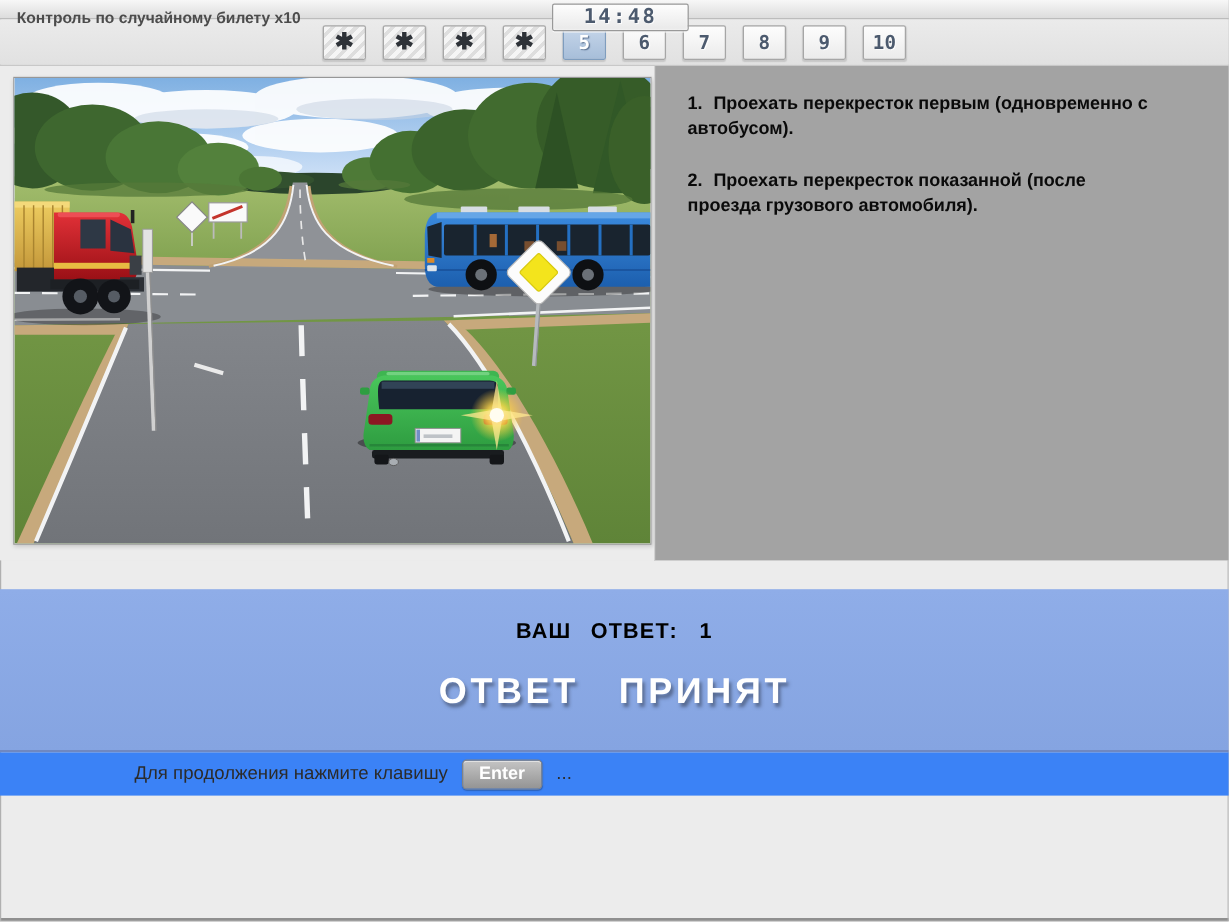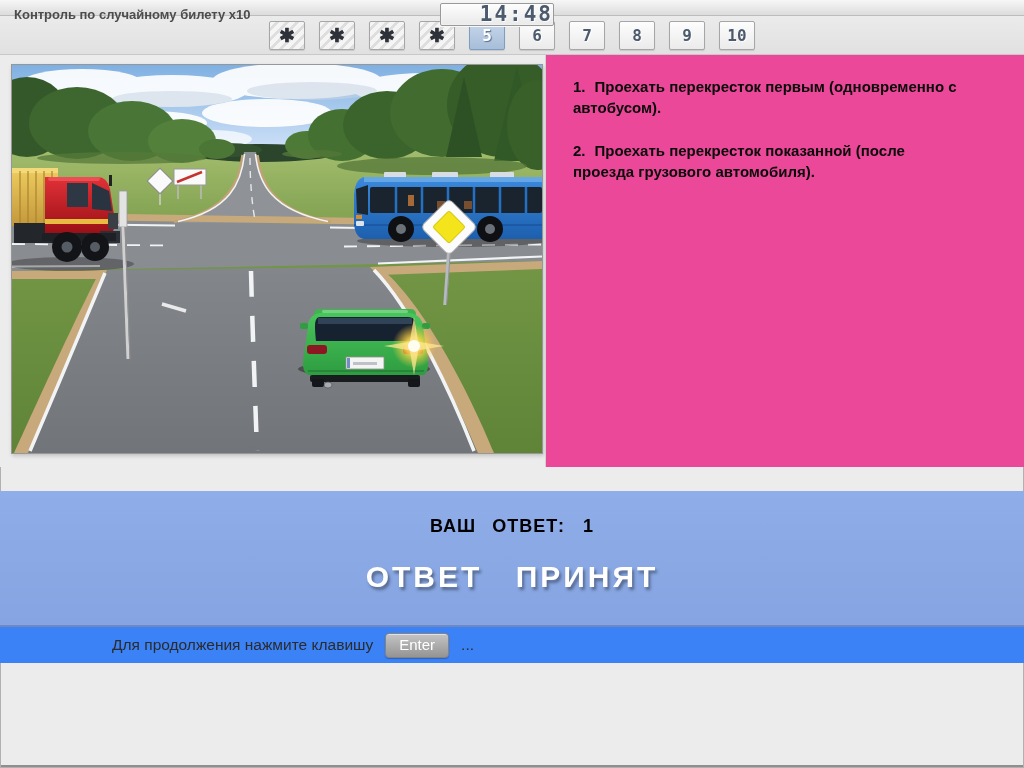--- a/index.html
+++ b/index.html
@@ -6,27 +6,27 @@
   html,body { width:1024px; height:768px; overflow:hidden; background:#fff;
               font-family:"Liberation Sans", sans-serif; }
   .window { width:1024px; height:768px; position:relative; background:#ececec;
             box-shadow: inset 0 0 0 1px #b0b0b0, inset 0 -3px 0 #8f8f8f; }
 
   
   .titlebar { height:16px; border-bottom:1px solid #bcbcbc;
               background:linear-gradient(#f7f7f7,#dcdcdc); position:relative; }
   .titlebar .title { position:absolute; left:14px; top:0; line-height:30px;
               font-size:13px; font-weight:bold; color:#4c4c4c; }
-  .timer { position:absolute; left:440px; top:3px; width:114px; height:23px;
+  .timer { position:absolute; left:460px; top:3px; width:114px; height:23px;
            border:1px solid #999; border-radius:2px;
            background:linear-gradient(#fdfdfd,#e9e9e9);
            box-shadow: inset 0 0 2px #fff, 0 1px 0 #f8f8f8;
            font-family:"DejaVu Sans Mono", monospace; font-weight:bold;
-           font-size:21px; color:#4c5a6e; letter-spacing:2px;
-           text-align:right; line-height:21px;
+           font-size:17px; color:#4c5a6e; letter-spacing:2px;
+           text-align:center; line-height:21px;
            text-shadow:1px 1px 0 rgba(255,255,255,.8); }
 
   
   .tabbar { height:39px; border-bottom:1px solid #c8c8c8;
             background:linear-gradient(#ebebeb,#e1e1e1);
             display:flex; justify-content:center; align-items:center; gap:14px; }
   .tab { width:36px; height:29px; border:1px solid #a6a6a6; border-radius:2px;
          background:linear-gradient(#fdfdfd,#ebebeb);
          display:flex; align-items:center; justify-content:center;
          font-family:"DejaVu Sans Mono", monospace; font-weight:bold;
@@ -44,41 +44,41 @@
   .question-panel p { padding:20px 0 0 47px; width:780px; font-size:15px;
                       font-weight:bold; color:#0a0a0a; line-height:1.4; }
 
   
   .content { height:412px; background:#ececec; position:relative; }
   .scene-panel { position:absolute; left:11px; top:9px; width:532px; height:390px;
                  border:1px solid #979797; background:#fff;
                  box-shadow:1px 2px 4px rgba(0,0,0,.18); }
   .scene-panel svg { display:block; width:530px; height:388px; }
   .answers { position:absolute; left:545px; top:0; right:0; bottom:0;
-             border-left:1px solid #d2d2d2; background:#ec4899;
+             border-left:1px solid #d2d2d2; background:#a3a3a3;
              padding:22px 55px 0 27px; }
   .answer { font-size:15px; font-weight:bold; color:#0a0a0a;
             line-height:1.38; margin-bottom:23px; }
   .answer .num { margin-right:9px; }
 
   
   .result-panel { height:136px; border-bottom:2px solid #7088c0;
                   background:linear-gradient(#8fade8,#85a4e1); text-align:center; }
   .your-answer { padding-top:25px; font-size:18px; font-weight:bold; color:#000;
                  letter-spacing:1px; word-spacing:10px;margin-top:24px; }
   .your-answer .val { margin-left:18px; }
   .status { margin-top:23px; font-size:30px; font-weight:bold; color:#fff;
             letter-spacing:3px; word-spacing:22px;
             text-shadow:2px 3px 3px rgba(45,55,75,.55); }
 
   
   .footer { height:36px; background:#3b82f6; display:flex; align-items:center;
             gap:12px; padding-left:112px; font-size:15.5px; color:#2b2b2b; }
   .keycap { background:linear-gradient(#c4c4c4,#949494); border:1px solid #838383;
-            border-radius:4px; color:#fff; font-weight:normal; font-size:15px;
+            border-radius:4px; color:#fff; font-weight:bold; font-size:15px;
             padding:2px 13px 4px;
             box-shadow:inset 0 1px 0 rgba(255,255,255,.5), 0 1px 1px rgba(0,0,0,.25); }
 </style>
 </head>
 <body>
 
 <div class="window">
 
   <div class="titlebar">
     <span class="title">Контроль по случайному билету x10</span>

